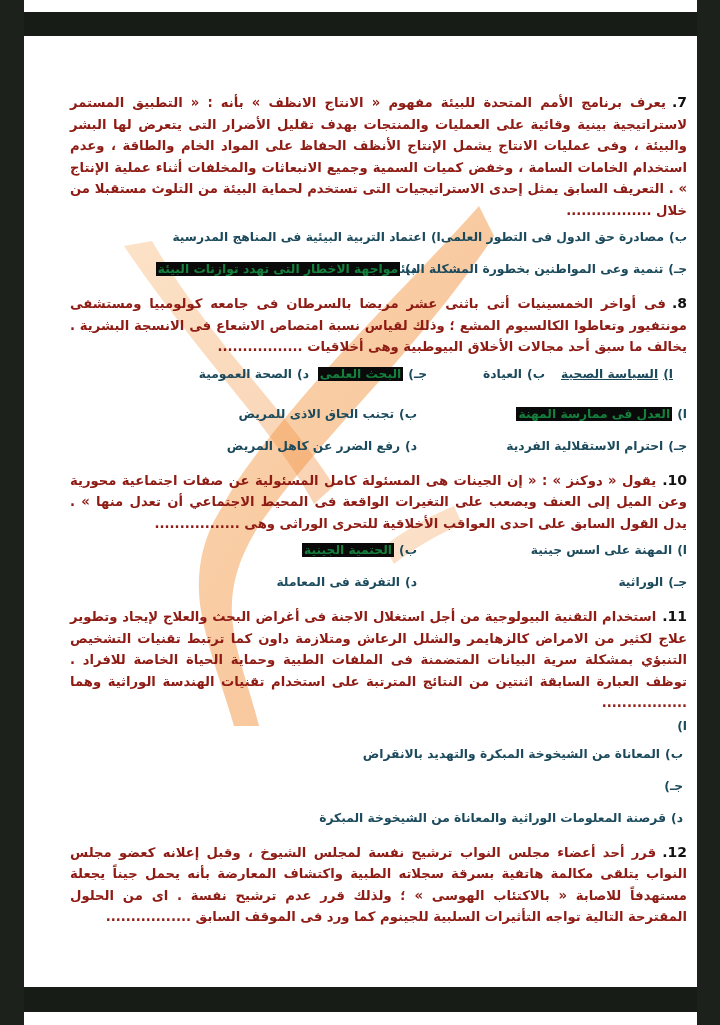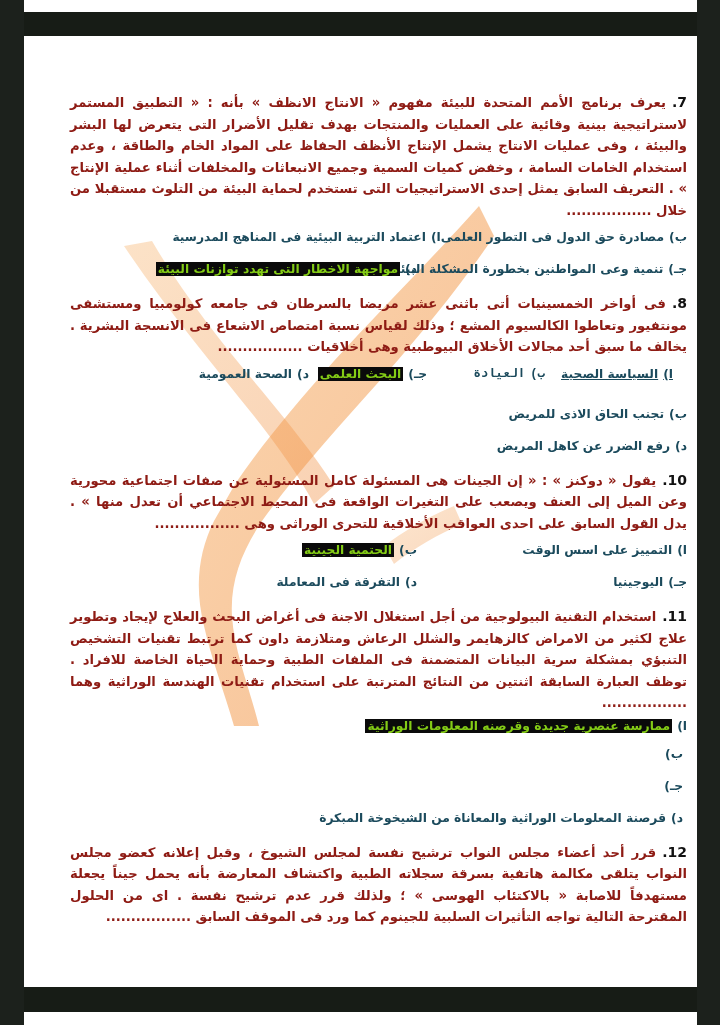--- a/index.html
+++ b/index.html
@@ -23,21 +23,21 @@
     color:#8e1b14; font-weight:bold; font-size:13.2px; line-height:21.5px;
     text-align:justify; padding-right:0;
   }
   .q-num { color:#111; font-weight:bold; font-size:14px; margin-left:6px; direction:ltr; display:inline-block; }
   .opts { color:#1b4a5c; font-weight:bold; font-size:12.3px; }
   .opt-row { display:flex; flex-direction:row; height:32px; align-items:center; }
   .opt { white-space:nowrap; }
   .opt.w2 { width:270px; }
   .opt.single { height:32px; display:flex; align-items:center; }
   .letter { margin-left:5px; }
-  .hl { background:#0a0a0a; color:#84cc16; padding:0 2px; }
+  .hl { background:#0a0a0a; color:#15803d; padding:0 2px; }
 </style>
 </head>
 <body>
 
 <div class="edge-top"></div>
 <div class="bar-top"></div>
 
 <div class="page">
   <svg class="watermark" viewBox="0 0 420 560">
     <defs>
@@ -69,65 +69,67 @@
       </div>
     </div>
 
     <div class="q">
       <div class="q-stem">
         <span class="q-num">.8</span><span>فى أواخر الخمسينيات أتى باثنى عشر مريضا بالسرطان فى جامعه كولومبيا ومستشفى مونتفيور وتعاطوا الكالسيوم المشع ؛ وذلك لقياس نسبة امتصاص الاشعاع فى الانسجة البشرية . يخالف ما سبق أحد مجالات الأخلاق البيوطبية وهى أخلاقيات .................</span>
       </div>
       <div class="opts">
         <div class="opt-row" style="padding-right:14px;">
           <div class="opt" style="width:128px;text-decoration:underline;"><span class="letter">ا)</span><span>السياسة الصحية</span></div>
-          <div class="opt" style="width:118px;font-family:Liberation Mono, monospace;"><span class="letter">ب)</span><span>العيادة</span></div>
+          <div class="opt" style="width:118px;"><span class="letter">ب)</span><span>العيادة</span></div>
           <div class="opt" style="width:118px;"><span class="letter">جـ)</span><span class="hl">البحث العلمى</span></div>
           <div class="opt"><span class="letter">د)</span><span>الصحة العمومية</span></div>
         </div>
       </div>
     </div>
 
     <div class="q">
       <div class="opts">
         <div class="opt-row">
+          <div class="opt w2"><span class="letter">ا)</span><span class="hl">العدل فى ممارسة المهنة</span></div>
           <div class="opt"><span class="letter">ب)</span><span>تجنب الحاق الاذى للمريض</span></div>
         </div>
         <div class="opt-row">
+          <div class="opt w2"><span class="letter">جـ)</span><span>احترام الاستقلالية الفردية</span></div>
           <div class="opt"><span class="letter">د)</span><span>رفع الضرر عن كاهل المريض</span></div>
         </div>
       </div>
     </div>
 
     <div class="q">
       <div class="q-stem">
         <span class="q-num">.10</span><span>يقول « دوكنز » : « إن الجينات هى المسئولة كامل المسئولية عن صفات اجتماعية محورية وعن الميل إلى العنف ويصعب على التغيرات الواقعة فى المحيط الاجتماعي أن تعدل منها » . يدل القول السابق على احدى العواقب الأخلاقية للتحرى الوراثى وهى .................</span>
       </div>
       <div class="opts">
         <div class="opt-row">
-          <div class="opt w2"><span class="letter">ا)</span><span>التمييز على اسس الوقت</span></div>
+          <div class="opt w2"><span class="letter">ا)</span><span>المهنة على اسس جينية</span></div>
           <div class="opt"><span class="letter">ب)</span><span class="hl">الحتمية الجينية</span></div>
         </div>
         <div class="opt-row">
-          <div class="opt w2"><span class="letter">جـ)</span><span>اليوجينيا</span></div>
+          <div class="opt w2"><span class="letter">جـ)</span><span>الوراثية</span></div>
           <div class="opt"><span class="letter">د)</span><span>التفرقة فى المعاملة</span></div>
         </div>
       </div>
     </div>
 
     <div class="q">
       <div class="q-stem">
         <span class="q-num">.11</span><span>استخدام التقنية البيولوجية من أجل استغلال الاجنة فى أغراض البحث والعلاج لإيجاد وتطوير علاج لكثير من الامراض كالزهايمر والشلل الرعاش ومتلازمة داون كما ترتبط تقنيات التشخيص التنبؤي بمشكلة سرية البيانات المتضمنة فى الملفات الطبية وحماية الحياة الخاصة للافراد . توظف العبارة السابقة اثنتين من النتائج المترتبة على استخدام تقنيات الهندسة الوراثية وهما .................</span>
       </div>
       <div class="opts">
         <div class="opt single" style="height:24px;">
             <span class="letter">ا)</span>
-            <span class="hl">ممارسة عنصرية جديدة وقرصنه المعلومات الوراثية</span>
           </div>
         <div class="opt single" style="padding-right:4px;">
             <span class="letter">ب)</span>
+            <span>المعاناة من الشيخوخة المبكرة والتهديد بالانقراض</span>
           </div>
         <div class="opt single" style="padding-right:4px;">
             <span class="letter">جـ)</span>
           </div>
         <div class="opt single" style="padding-right:4px;">
             <span class="letter">د)</span>
             <span>قرصنة المعلومات الوراثية والمعاناة من الشيخوخة المبكرة</span>
           </div>
       </div>
     </div>

